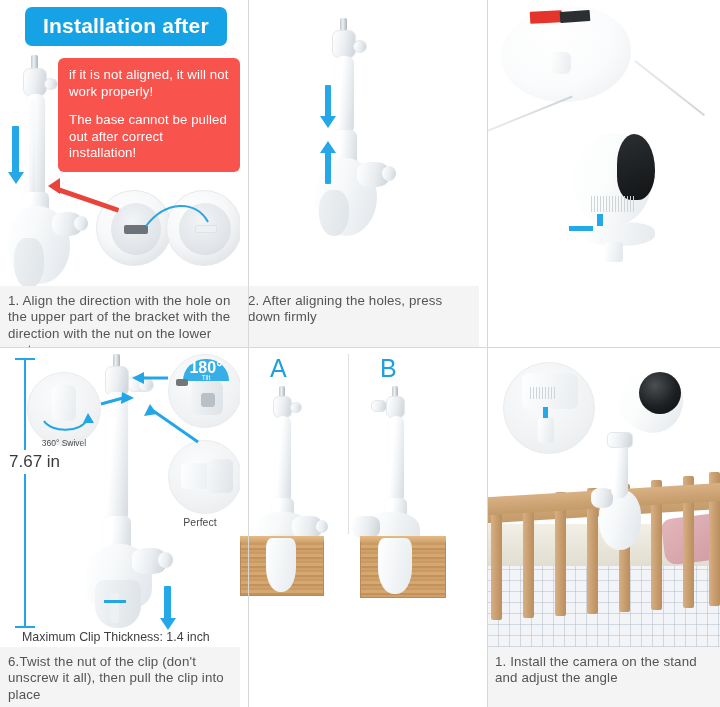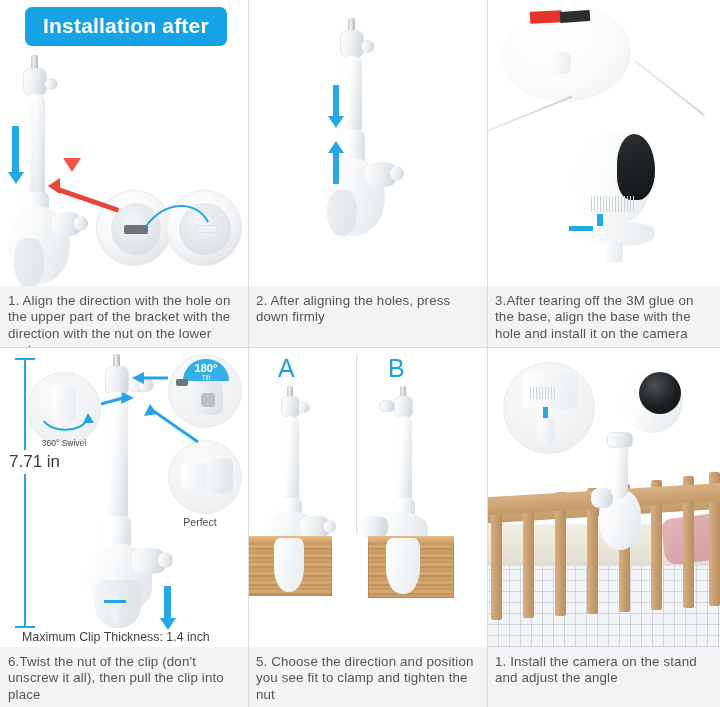--- a/index.html
+++ b/index.html
@@ -21,21 +21,21 @@
     letter-spacing: .2px; z-index: 40;
     white-space: nowrap;
   }
 
   
   .row { position:absolute; left:0; width:720px; }
   .row-1 { top:0; height:348px; }
   .row-2 { top:348px; height:359px; }
   .cell { position:absolute; top:0; height:100%; background:#fff; }
   .c1 { left:0;   width:248px; }
-  .c2 { left:248px; width:239px; }
+  .c2 { left:240px; width:239px; }
   .c3 { left:487px; width:233px; }
   .vline { position:absolute; top:0; bottom:0; width:1px; background:#d8d8d8; }
   .hline { position:absolute; left:0; right:0; height:1px; background:#d8d8d8; }
 
   .art { position:absolute; left:0; right:0; top:0; background:#fff; overflow:hidden; }
   .caption {
     position:absolute; left:0; right:0; bottom:0;
     background:#f4f4f4; color:#545454;
     font-size:13.3px; line-height:16.4px;
     padding:7px 9px 7px 8px;
@@ -121,21 +121,21 @@
     border:1px solid #e9ecee;
   }
   .circ-label {
     position:absolute; font-size:8.5px; color:#4b4b4b; text-align:center; width:100%;
   }
   .tilt-cap {
     position:absolute; border-radius:50px 50px 0 0;
     background:#36aee8;
     color:#fff; text-align:center;
   }
-  .tilt-cap .deg { font-size:11px; font-weight:bold; line-height:12px; padding-top:3px;}
+  .tilt-cap .deg { font-size:16px; font-weight:bold; line-height:12px; padding-top:3px;}
   .tilt-cap .tl  { font-size:6.5px; line-height:8px; }
 
   .dim-line { position:absolute; background:#23a6e6; }
   .dim-label {
     position:absolute; background:#fff; color:#3a3a3a;
     font-size:17px; padding:2px 4px; white-space:nowrap;
   }
   .clip-note {
     position:absolute; font-size:12.4px; color:#3f3f3f; white-space:nowrap;
   }
@@ -227,20 +227,24 @@
           <div class="nut" style="left:52px; top:212px; width:30px; height:24px; border-radius:40%;"></div>
           <div class="nut" style="left:74px; top:216px; width:14px; height:15px; border-radius:50%;"></div>
           <div class="clip-body" style="left:14px; top:238px; width:30px; height:50px; border-radius:40% 40% 48% 48%; background:linear-gradient(100deg,#eef1f3,#dfe4e8);"></div>
         </div>
 
         <div>
           <div class="arr-shaft" style="left:12px; top:126px; width:7px; height:48px;"></div>
           <div class="arr-head-d" style="left:7.5px; top:172px;"></div>
         </div>
 
+        <div class="callout" style="left:58px; top:58px; width:182px;">
+          <div>if it is not aligned, it will not work properly!</div>
+          <div class="p2">The base cannot be pulled out after correct installation!</div>
+        </div>
         <div class="callout-tail" style="left:63px; top:158px;"></div>
 
         <div class="cup" style="left:96px; top:190px; width:76px; height:76px;">
           <div class="cup-in" style="left:14px; top:12px; width:50px; height:52px;"></div>
           <div class="slot" style="left:27px; top:34px; width:24px; height:9px;"></div>
         </div>
         <div class="cup" style="left:166px; top:190px; width:76px; height:76px;">
           <div class="cup-in" style="left:12px; top:12px; width:52px; height:52px;"></div>
           <div class="tab" style="left:28px; top:34px; width:22px; height:8px;"></div>
         </div>
@@ -306,38 +310,37 @@
           <div class="wire" style="left:0px; top:130px; width:92px; transform:rotate(-22deg);"></div>
 
           <div style="position:absolute; left:96px; top:222px; width:72px; height:24px; border-radius:40% 40% 45% 45%;
                       background:linear-gradient(100deg,#ffffff,#e6eaed);"></div>
           <div style="position:absolute; left:118px; top:242px; width:18px; height:20px; border-radius:3px;
                       background:linear-gradient(100deg,#ffffff,#e2e7ea);"></div>
           <div style="position:absolute; left:110px; top:214px; width:6px; height:12px; background:#24a8e8;"></div>
           <div style="position:absolute; left:82px; top:226px; width:24px; height:5px; background:#24a8e8;"></div>
         </div>
       </div>
-      <div class="caption">3.After tearing off the 3M glue on the base, align the base with the hole and install it on the camera</div>
     </div>
 
     <div class="vline" style="left:248px;"></div>
     <div class="vline" style="left:487px;"></div>
   </div>
 
   <div class="hline" style="top:347px;"></div>
 
   <div class="row row-2">
 
     <div class="cell c1">
       <div class="art">
 
         <div class="dim-line" style="left:24px; top:10px; width:2px; height:270px;"></div>
         <div class="dim-line" style="left:15px; top:10px; width:20px; height:2px;"></div>
         <div class="dim-line" style="left:15px; top:278px; width:20px; height:2px;"></div>
-        <div class="dim-label" style="left:5px; top:102px;">7.71 in</div>
+        <div class="dim-label" style="left:5px; top:102px;">7.67 in</div>
 
         <div>
           <div class="screw" style="left:113px; top:6px; width:7px; height:13px;"></div>
           <div class="knuckle" style="left:105px; top:18px; width:24px; height:30px; border-radius:7px;"></div>
           <div class="knuckle" style="left:128px; top:28px; width:22px; height:16px; border-radius:6px;"></div>
           <div class="knuckle" style="left:138px; top:30px; width:16px; height:14px; border-radius:50%;"></div>
           <div class="tube" style="left:106px; top:44px; width:22px; height:130px;"></div>
           <div class="tube" style="left:103px; top:168px; width:28px; height:40px; border-radius:7px;"></div>
           <div class="clip-body" style="left:86px; top:196px; width:66px; height:64px; border-radius:48% 48% 30% 30%;"></div>
           <div class="nut" style="left:132px; top:200px; width:34px; height:26px; border-radius:36%;"></div>
@@ -427,21 +430,20 @@
           <div class="tube" style="left:145px; top:150px; width:22px; height:24px; border-radius:6px;"></div>
           <div class="clip-body" style="left:122px; top:164px; width:58px; height:38px; border-radius:44% 44% 18% 18%;"></div>
           <div class="nut" style="left:112px; top:168px; width:28px; height:22px; border-radius:36%;"></div>
           <div class="board" style="left:120px; top:192px; width:86px; height:58px;"></div>
           <div class="board-top" style="left:120px; top:188px; width:86px; height:6px;"></div>
           <div class="clip-body" style="left:138px; top:190px; width:34px; height:56px; border-radius:18% 18% 46% 46%; background:linear-gradient(100deg,#ffffff,#e6ebee);"></div>
         </div>
 
         <div class="vline" style="left:108px; top:6px; height:180px; background:#e0e0e0;"></div>
       </div>
-      <div class="caption">5. Choose the direction and position you see fit to clamp and tighten the nut</div>
     </div>
 
     <div class="cell c3">
       <div class="art">
         <div class="crib-bg"></div>
 
         <div class="mattress" style="left:0px; top:200px; width:233px; height:99px;"></div>
         <div class="bumper" style="left:-4px; top:176px; width:240px; height:42px;"></div>
         <div class="pillow" style="left:176px; top:168px; width:62px; height:46px; transform:rotate(-7deg);"></div>
 

